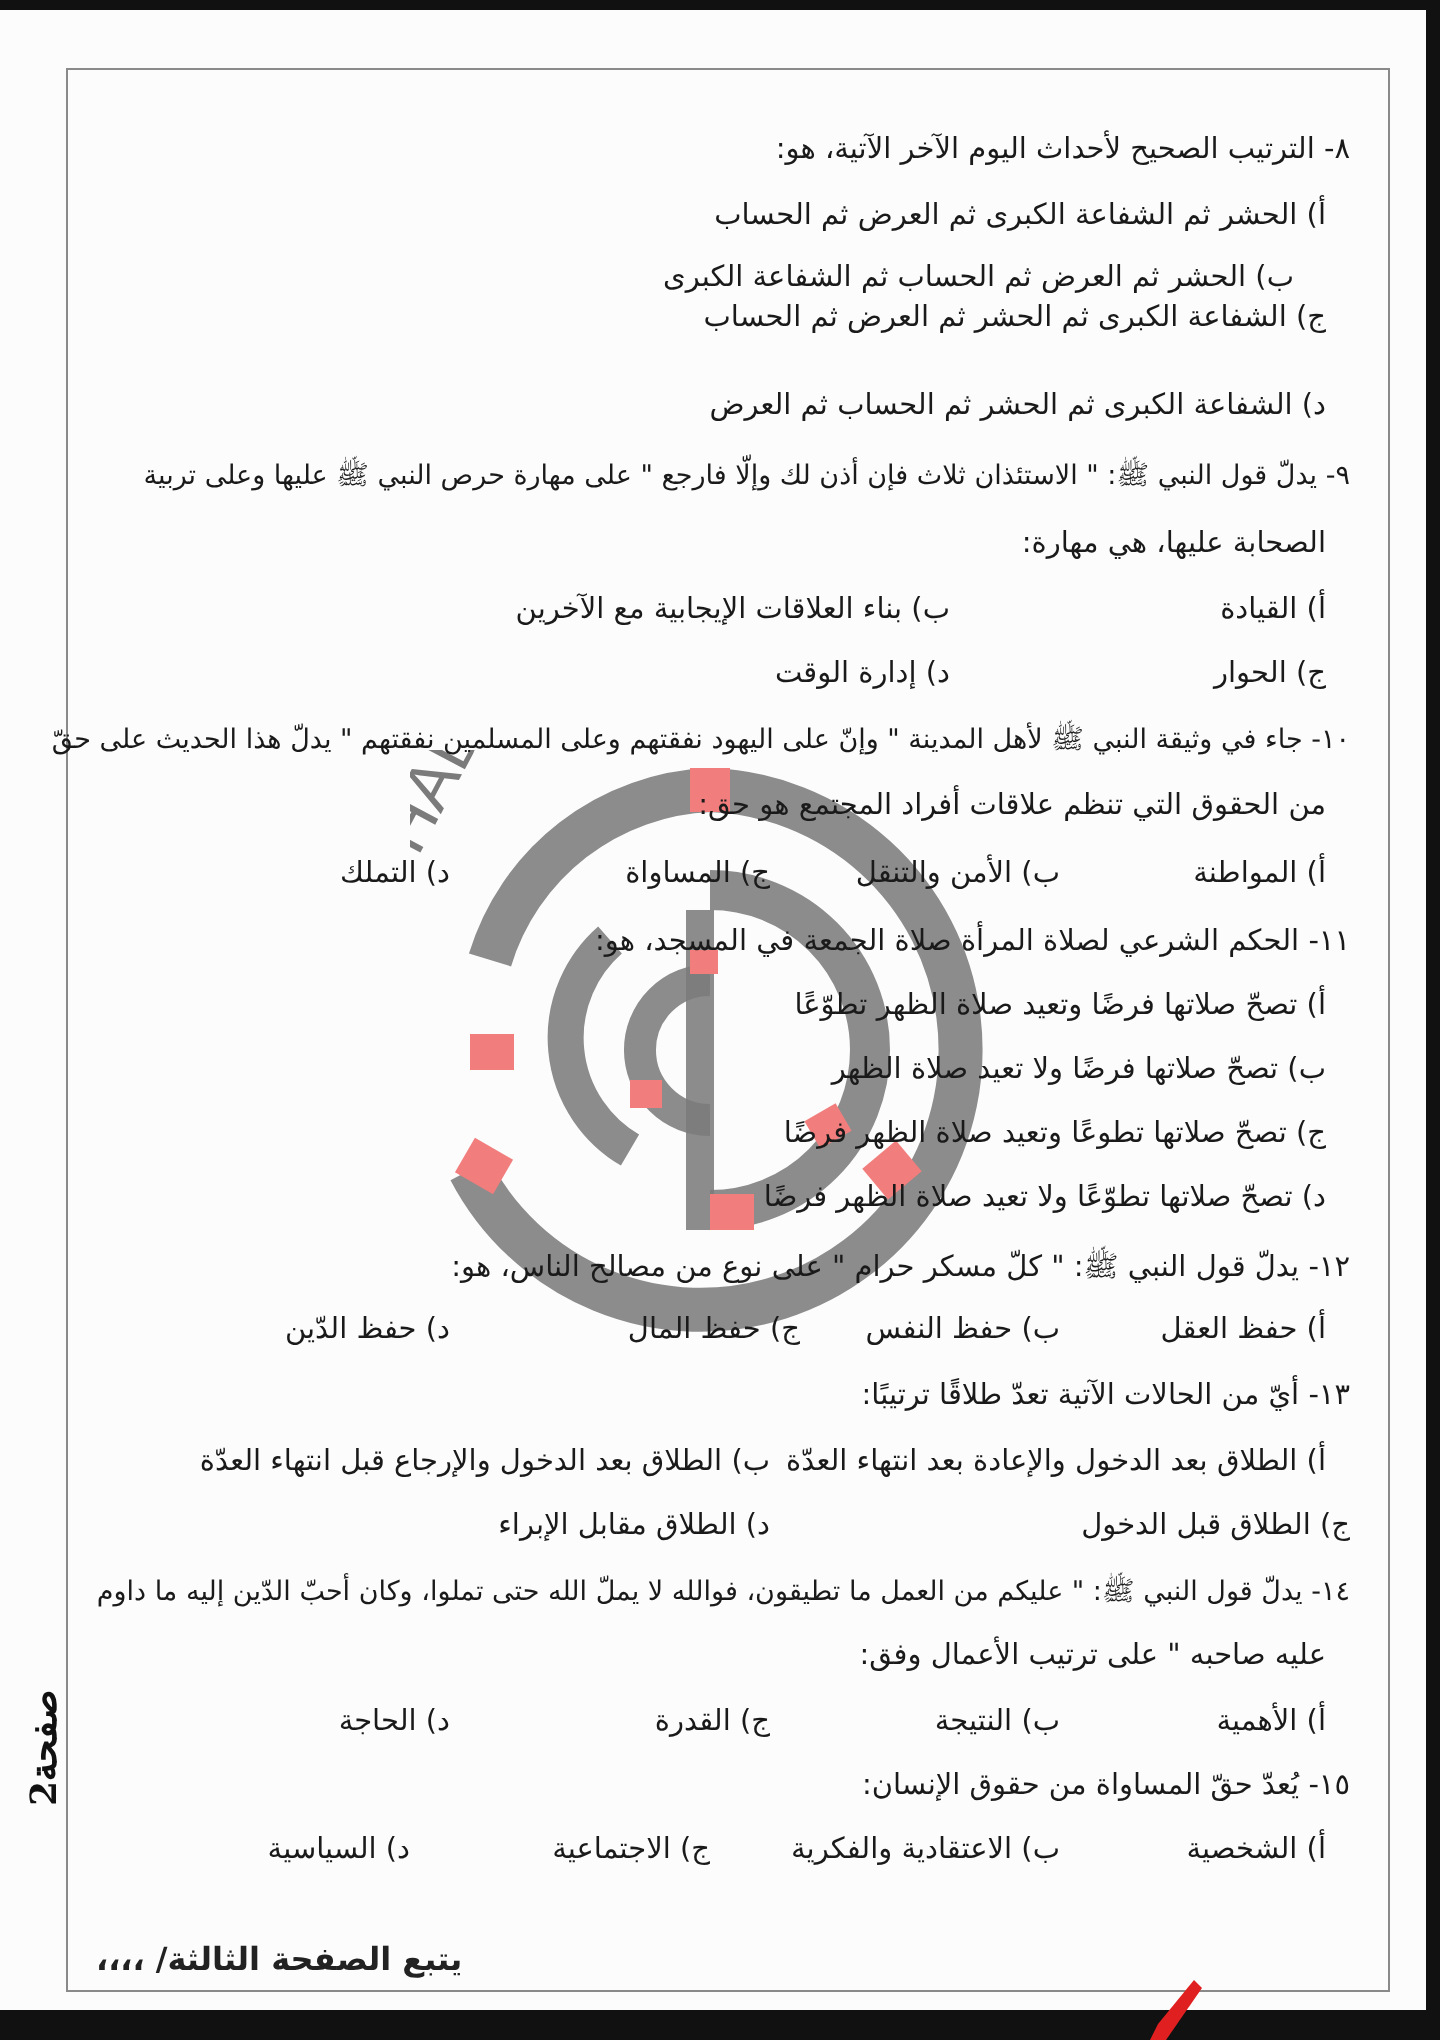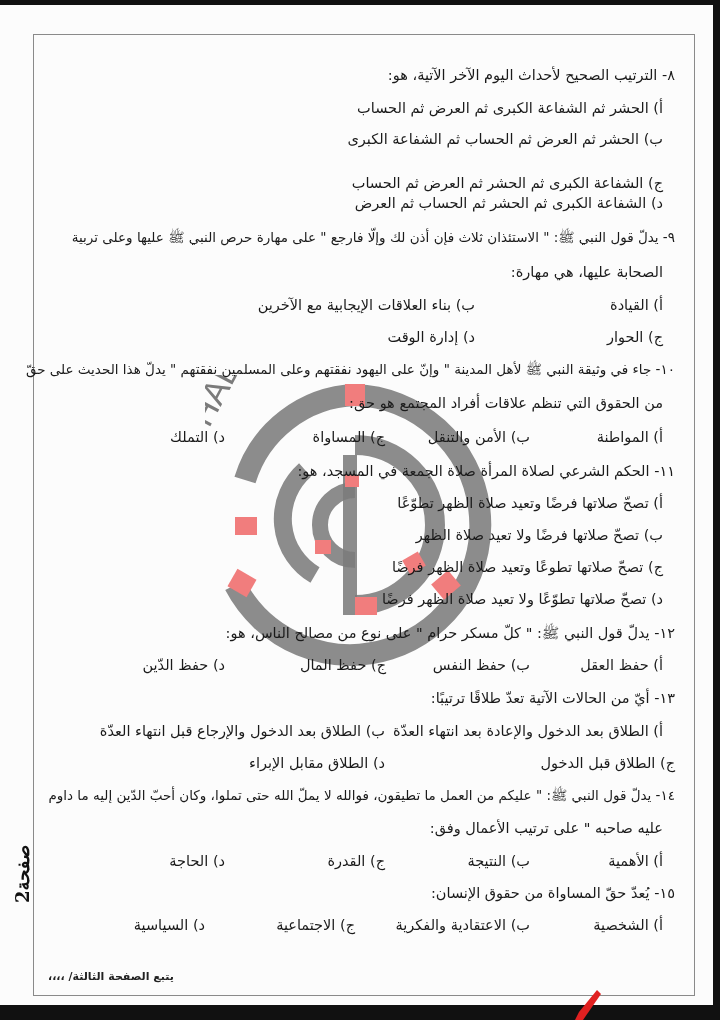--- a/index.html
+++ b/index.html
@@ -19,21 +19,21 @@
     .content {
       position: absolute; right: 38px; left: 48px; top: 62px;
       direction: rtl; text-align: right; color: #1a1a1a;
       font-size: 14.5px;
     }
     .line { position: absolute; right: 0; white-space: nowrap; }
     .q { font-weight: normal; }
     .opt { position: absolute; white-space: nowrap; }
     .footer {
       position: absolute; left: 48px; top: 965px; direction: rtl;
-      font-size: 11px; font-weight: bold; color: #222;
+      font-size: 16px; font-weight: bold; color: #222;
     }
     .side-note {
       position: absolute; left: 12px; top: 848px; width: 20px; height: 50px;
       font-size: 18px; font-weight: bold; color: #111;
       writing-mode: vertical-rl; transform: rotate(180deg);
       font-family: "DejaVu Serif", serif;
     }
     .watermark {
       position: absolute; left: 205px; top: 370px; width: 300px; height: 300px;
       pointer-events: none; opacity: 0.9;
@@ -68,22 +68,22 @@
     <text x="60" y="50" font-size="34" fill="#6e6e6e" font-family="Liberation Sans, sans-serif" transform="rotate(-62 60 140)">AL HADAF ACADEMY</text>
   </svg>
 
   <div class="content">
 
     <div class="line q" style="top:0px">
       <span>٨-</span>
       <span>الترتيب الصحيح لأحداث اليوم الآخر الآتية، هو:</span>
     </div>
     <div class="line" style="top:33px; right:12px">أ) الحشر ثم الشفاعة الكبرى ثم العرض ثم الحساب</div>
-    <div class="line" style="top:64px; right:12px">ب) الحشر ثم العرض ثم الحساب ثم الشفاعة الكبرى</div>
-    <div class="line" style="top:108px; right:12px">ج) الشفاعة الكبرى ثم الحشر ثم العرض ثم الحساب</div>
+    <div class="line" style="top:64px; right:28px">ب) الحشر ثم العرض ثم الحساب ثم الشفاعة الكبرى</div>
+    <div class="line" style="top:84px; right:12px">ج) الشفاعة الكبرى ثم الحشر ثم العرض ثم الحساب</div>
     <div class="line" style="top:128px; right:12px">د) الشفاعة الكبرى ثم الحشر ثم الحساب ثم العرض</div>
 
     <div class="line q" style="top:162px; font-size:13.5px">
       <span>٩-</span>
       <span>يدلّ قول النبي ﷺ: " الاستئذان ثلاث فإن أذن لك وإلّا فارجع " على مهارة حرص النبي ﷺ عليها وعلى تربية</span>
     </div>
     <div class="line" style="top:197px; right:12px">الصحابة عليها، هي مهارة:</div>
     <div class="opt" style="top:230px; right:12px">أ) القيادة</div>
     <div class="opt" style="top:230px; right:200px">ب) بناء العلاقات الإيجابية مع الآخرين</div>
     <div class="opt" style="top:262px; right:12px">ج) الحوار</div>
@@ -107,21 +107,21 @@
     <div class="line" style="top:460px; right:12px">ب) تصحّ صلاتها فرضًا ولا تعيد صلاة الظهر</div>
     <div class="line" style="top:492px; right:12px">ج) تصحّ صلاتها تطوعًا وتعيد صلاة الظهر فرضًا</div>
     <div class="line" style="top:524px; right:12px">د) تصحّ صلاتها تطوّعًا ولا تعيد صلاة الظهر فرضًا</div>
 
     <div class="line q" style="top:557px">
       <span>١٢-</span>
       <span>يدلّ قول النبي ﷺ: " كلّ مسكر حرام " على نوع من مصالح الناس، هو:</span>
     </div>
     <div class="opt" style="top:590px; right:12px">أ) حفظ العقل</div>
     <div class="opt" style="top:590px; right:145px">ب) حفظ النفس</div>
-    <div class="opt" style="top:590px; right:289px">ج) حفظ المال</div>
+    <div class="opt" style="top:590px; right:275px">ج) حفظ المال</div>
     <div class="opt" style="top:590px; right:450px">د) حفظ الدّين</div>
 
     <div class="line q" style="top:623px">
       <span>١٣-</span>
       <span>أيّ من الحالات الآتية تعدّ طلاقًا ترتيبًا:</span>
     </div>
     <div class="opt" style="top:656px; right:12px">أ) الطلاق بعد الدخول والإعادة بعد انتهاء العدّة</div>
     <div class="opt" style="top:656px; right:290px">ب) الطلاق بعد الدخول والإرجاع قبل انتهاء العدّة</div>
     <div class="opt" style="top:688px; right:0">ج) الطلاق قبل الدخول</div>
     <div class="opt" style="top:688px; right:290px">د) الطلاق مقابل الإبراء</div>

